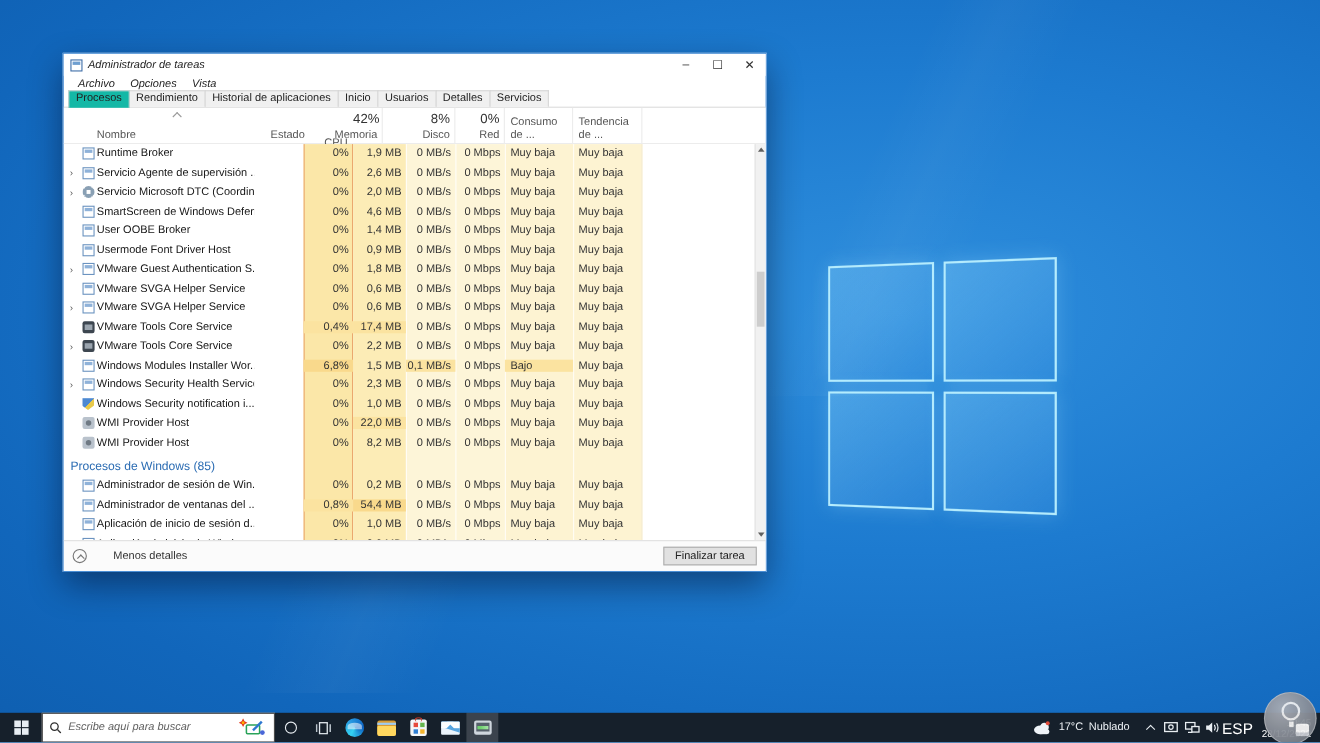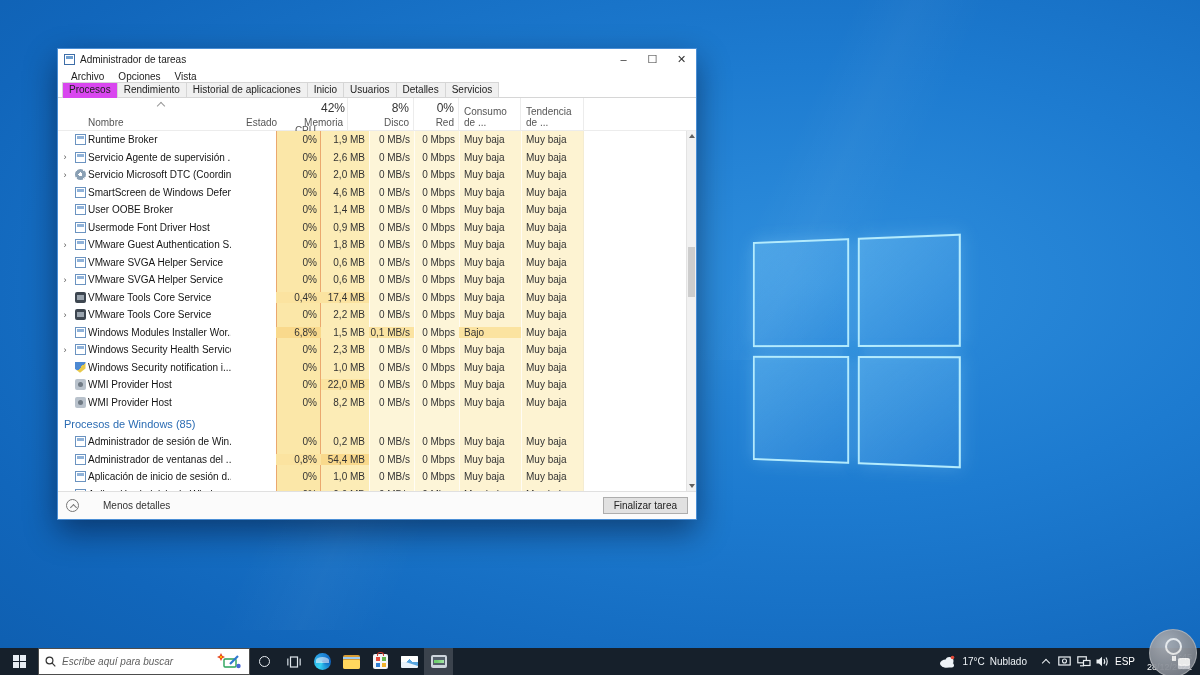--- a/index.html
+++ b/index.html
@@ -21,32 +21,32 @@
     background: linear-gradient(140deg, rgba(130,205,250,.38), rgba(80,160,235,.18));
     box-shadow: 0 0 16px rgba(150,220,255,.28); }
 
   
   .tm { position:absolute; left:57px; top:48px; width:640px; height:472px; background:#fff;
     border:1px solid #4a8ed5; box-shadow: 0 12px 30px rgba(0,0,20,.45); font-size:10px; color:#1a1a1a; }
   .titlebar { position:absolute; left:0; top:0; right:0; height:20px; background:#fff;
     display:flex; align-items:center; padding-left:6px; }
   .tm-appicon { width:11px; height:11px; border:1px solid #3e6ea8; background:#fff; margin-right:5px; position:relative; }
   .tm-appicon::after { content:""; position:absolute; left:1px; right:1px; top:1px; height:3px; background:#6f9fd0; }
-  .tm-title { font-size:10px; color:#222; }
+  .tm-title { font-size:10px; color:#222;font-style:italic; }
   .winbtns { margin-left:auto; display:flex; height:100%; }
   .winbtn { width:29px; height:100%; display:flex; align-items:center; justify-content:center;
     font-size:11px; color:#333; cursor:default; }
   .menubar { position:absolute; left:0; top:20px; right:0; height:14px; display:flex;
     align-items:center; padding-left:6px; }
-  .menu-item { padding:0 7px; font-size:10px; color:#222; }
+  .menu-item { padding:0 7px; font-size:10px; color:#222;font-style:italic; }
   .tabbar { position:absolute; left:0; top:34px; right:0; height:15px;
     border-bottom:1px solid #d6d6d6; display:flex; align-items:flex-end; padding-left:4px; }
   .tab { font-size:10px; color:#222; border:1px solid #d6d6d6; border-bottom:none;
     background:#f0f0f0; padding:1px 6px 2px; margin-right:-1px; position:relative; }
-  .tab.active { background:#d946ef; z-index:2; margin-bottom:-1px; padding-bottom:3px; }
+  .tab.active { background:#14b8a6; z-index:2; margin-bottom:-1px; padding-bottom:3px; }
 
   
   .thead { position:absolute; left:0; top:49px; right:0; height:33px; background:#fff;
     border-bottom:1px solid #ececec; }
   .h-abs { position:absolute; font-size:10px; color:#555; }
   .sortchev { position:absolute; left:100px; top:3px; width:7px; height:7px; }
   .sortchev::before { content:""; position:absolute; left:0; top:2px; width:5px; height:5px;
     border-left:1px solid #999; border-top:1px solid #999; transform:rotate(45deg); }
   .hcell { position:absolute; top:0; bottom:0; text-align:right; padding:2px 4px 2px 0; color:#555; }
   .hcell .pct { display:block; font-size:12px; color:#333; margin-top:1px; }
@@ -116,21 +116,21 @@
   .winglyph { display:grid; grid-template-columns:6px 6px; grid-template-rows:6px 6px; gap:1px; }
   .winglyph span { background:#e7edf3; }
   .searchbox { width:212px; background:#fff; border:1px solid #4d4d4d; display:flex;
     align-items:center; padding:0 6px; gap:6px; margin:0;font-style:italic; }
   .searchbox .ph { font-size:10px; color:#5f5f5f; flex:1; white-space:nowrap; overflow:hidden; }
   .slot { width:29px; }
   .active-app { background:rgba(255,255,255,.16); }
   .tb-spacer { flex:1; }
   .weather { display:flex; align-items:center; gap:5px; padding:0 9px; color:#eef2f6; font-size:10px; }
   .trayicon { width:19px; display:flex; align-items:center; justify-content:center; }
-  .lang { width:26px; display:flex; align-items:center; justify-content:center; color:#fff; font-size:10px; }
+  .lang { width:26px; display:flex; align-items:center; justify-content:center; color:#fff; font-size:14px; }
   .clock { width:62px; display:flex; flex-direction:column; justify-content:center; align-items:flex-end;
     padding-right:8px; color:#fff; font-size:9px; line-height:10px; }
 
   
   .watermark { position:absolute; right:3px; bottom:-2px; width:48px; height:48px; border-radius:50%;
     background:radial-gradient(circle at 35% 30%, #a8adb5, #6e747d); opacity:.95; z-index:9;
     border:1px solid rgba(235,235,235,.4); }
   .bulb { position:absolute; left:15px; top:8px; width:17px; height:17px; border:2px solid #f0f0f0; border-radius:50%; }
   .bulb::after { content:""; position:absolute; left:4.5px; top:16px; width:4px; height:5px; background:#f0f0f0; }
   .wm-hand { position:absolute; right:6px; bottom:7px; width:12px; height:11px; background:#f5f5f5;

